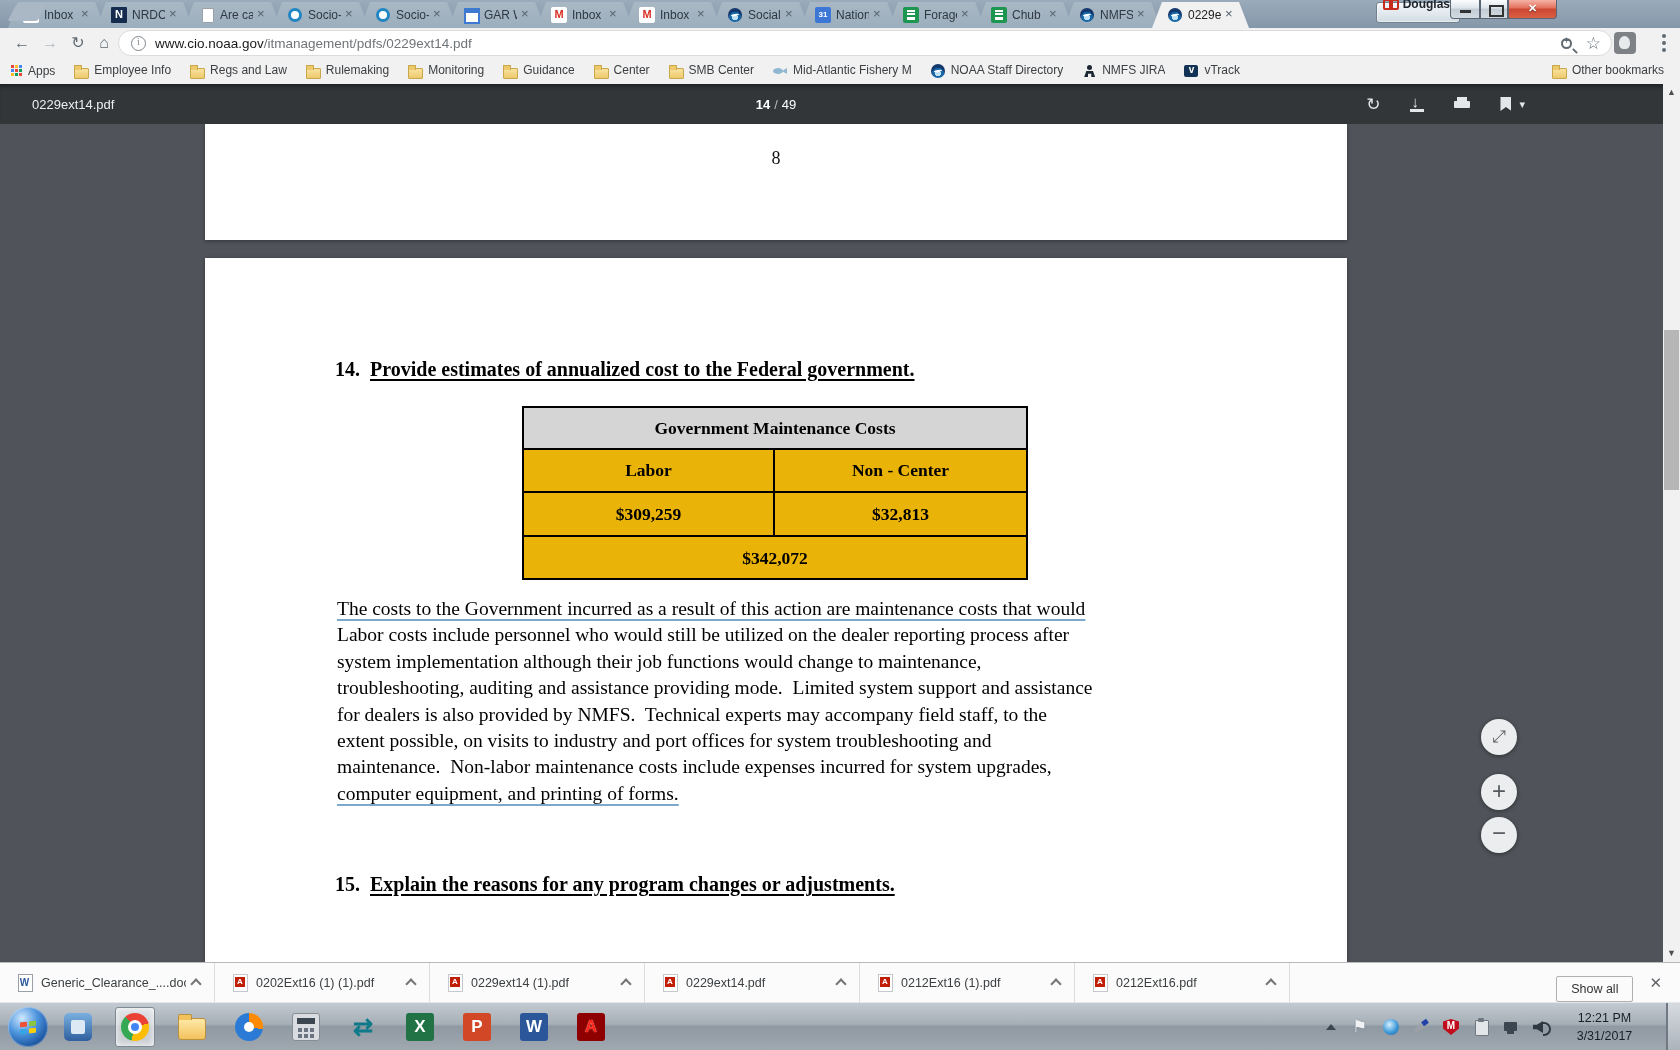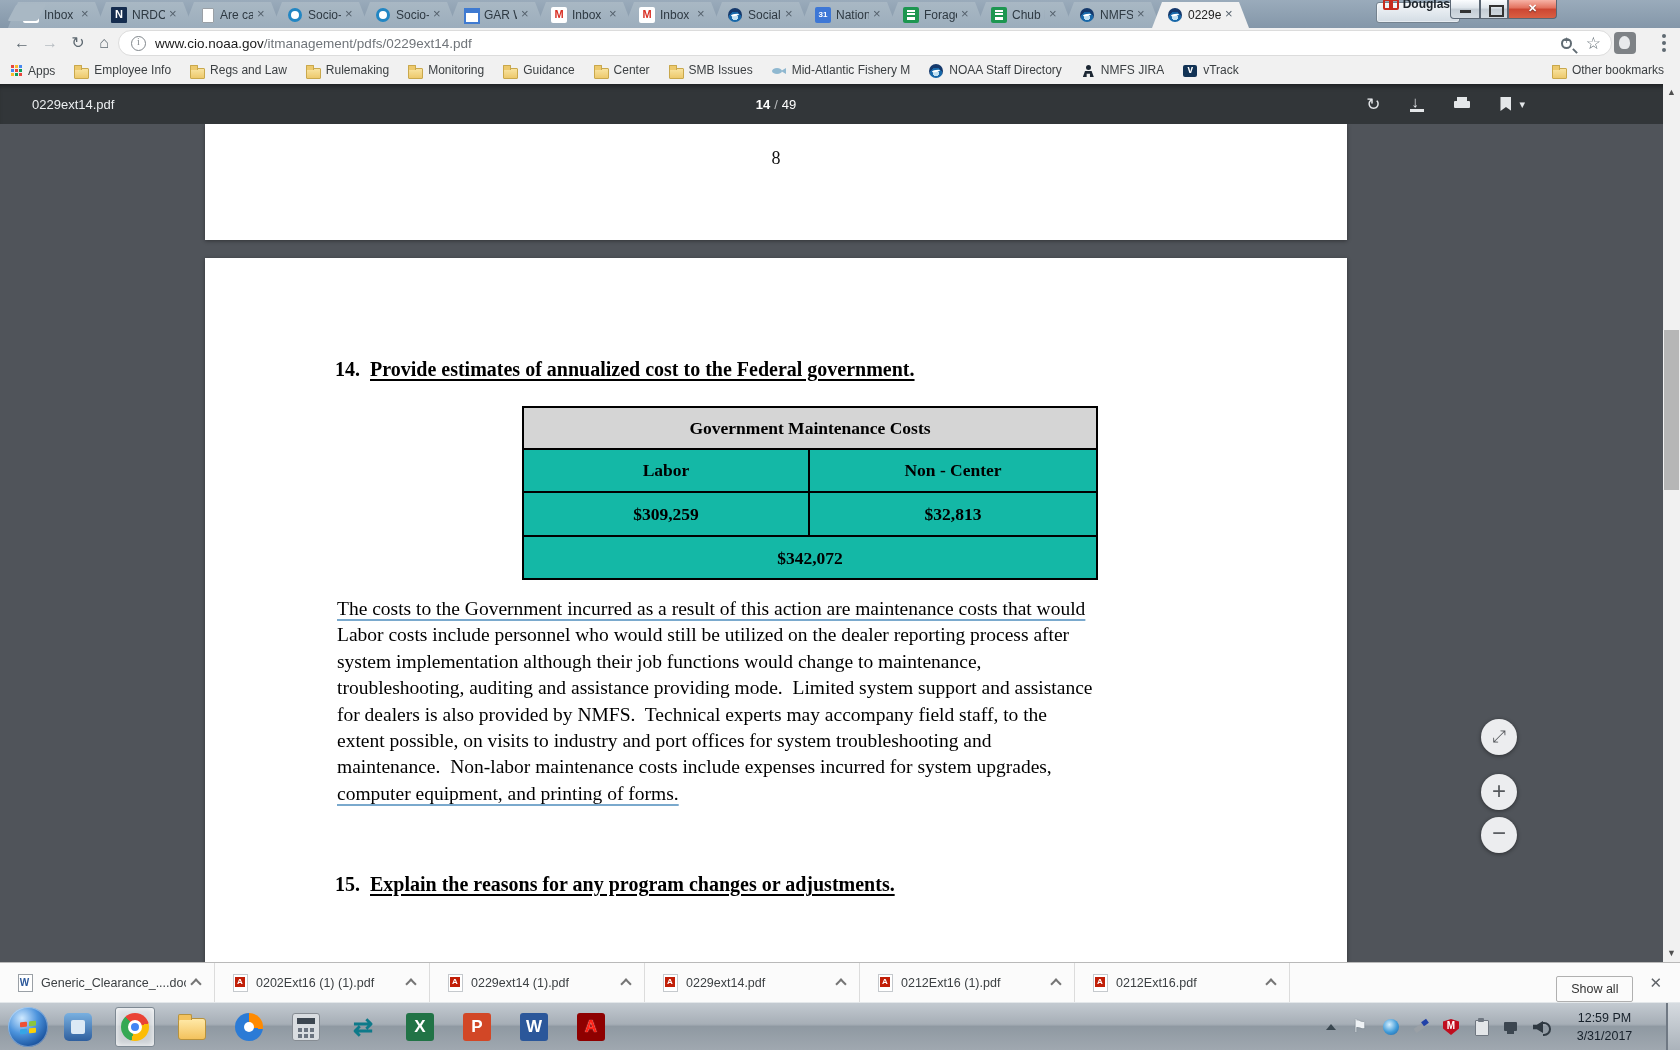--- a/index.html
+++ b/index.html
@@ -151,22 +151,22 @@
   .page2 { top:134px; height:704px; }
   .pagenum8 { position:absolute; left:0; width:100%; top:24px; text-align:center;
     font-family:"Liberation Serif",serif; font-size:18px; color:#111; }
 
   .doc-h { position:absolute; left:130px; font-family:"Liberation Serif",serif; font-weight:bold;
     font-size:20px; color:#000; white-space:pre; }
   .doc-h .hu { text-decoration:underline; text-decoration-thickness:1.8px; text-underline-offset:3px; }
   .h14 { top:100px; }
   .h15 { top:615px; }
 
-  .gov-table { position:absolute; left:317px; top:148px; width:576px; height:174px;
-    border:2.5px solid #000; background:#14b8a6; display:grid; grid-template-rows:42px 43px 44px 42.5px;
+  .gov-table { position:absolute; left:317px; top:148px; width:506px; height:174px;
+    border:2.5px solid #000; background:#eab308; display:grid; grid-template-rows:42px 43px 44px 42.5px;
     font-family:"Liberation Serif",serif; font-weight:bold; font-size:17.5px; color:#000; }
   .trow { display:grid; grid-template-columns:1fr 1fr; border-bottom:2px solid #000; }
   .trow:last-child { border-bottom:none; }
   .trow.single { grid-template-columns:1fr; }
   .tcell { display:flex; align-items:center; justify-content:center; }
   .trow .tcell:first-child { border-right:2px solid #000; }
   .trow.single .tcell:first-child { border-right:none; }
   .thead { background:#d5d5d5; }
 
   .doc-par { position:absolute; left:132px; top:338px; }
@@ -408,21 +408,21 @@
       <div class="bm">
         <span class="ic16" data-icon="folder"></span>
         <span class="bm-label">Guidance</span>
       </div>
       <div class="bm">
         <span class="ic16" data-icon="folder"></span>
         <span class="bm-label">Center</span>
       </div>
       <div class="bm">
         <span class="ic16" data-icon="folder"></span>
-        <span class="bm-label">SMB Issues</span>
+        <span class="bm-label">SMB Center</span>
       </div>
       <div class="bm">
         <span class="ic16" data-icon="fish"></span>
         <span class="bm-label">Mid-Atlantic Fishery M</span>
       </div>
       <div class="bm">
         <span class="ic16" data-icon="noaa"></span>
         <span class="bm-label">NOAA Staff Directory</span>
       </div>
       <div class="bm">
@@ -576,17 +576,17 @@
     <span class="tray-ic" data-icon="chevron"></span>
       <span class="tray-ic" data-icon="flag"></span>
       <span class="tray-ic" data-icon="globe"></span>
       <span class="tray-ic" data-icon="usb"></span>
       <span class="tray-ic" data-icon="mcafee"></span>
       <span class="tray-ic" data-icon="clipboard"></span>
       <span class="tray-ic" data-icon="network"></span>
       <span class="tray-ic" data-icon="volume"></span>
   </div>
   <div class="clock">
-    <div>12:59 PM</div>
+    <div>12:21 PM</div>
     <div>3/31/2017</div>
   </div>
   <div class="show-desktop"></div>
 </div>
 
 </body></html>

